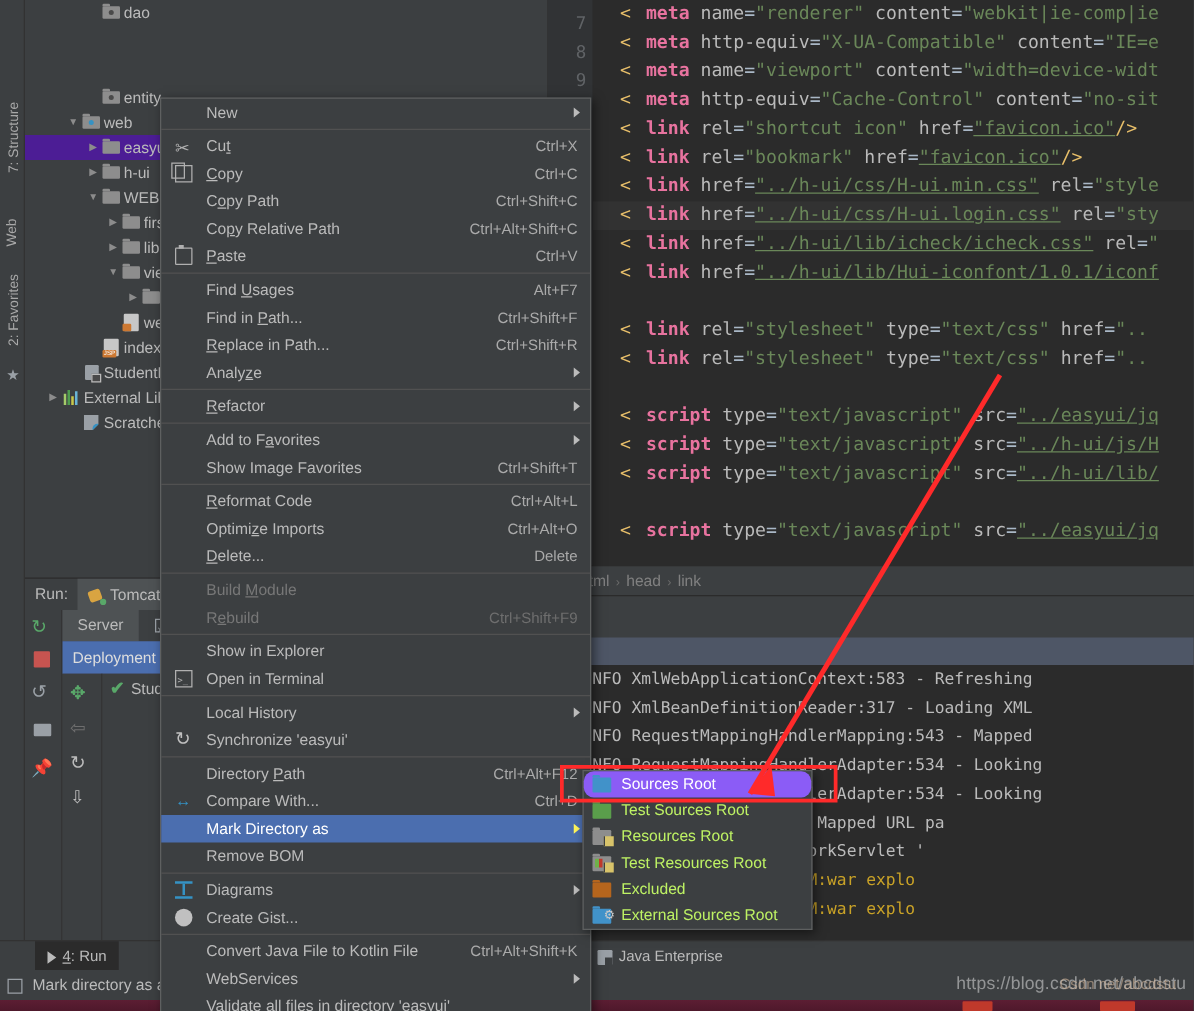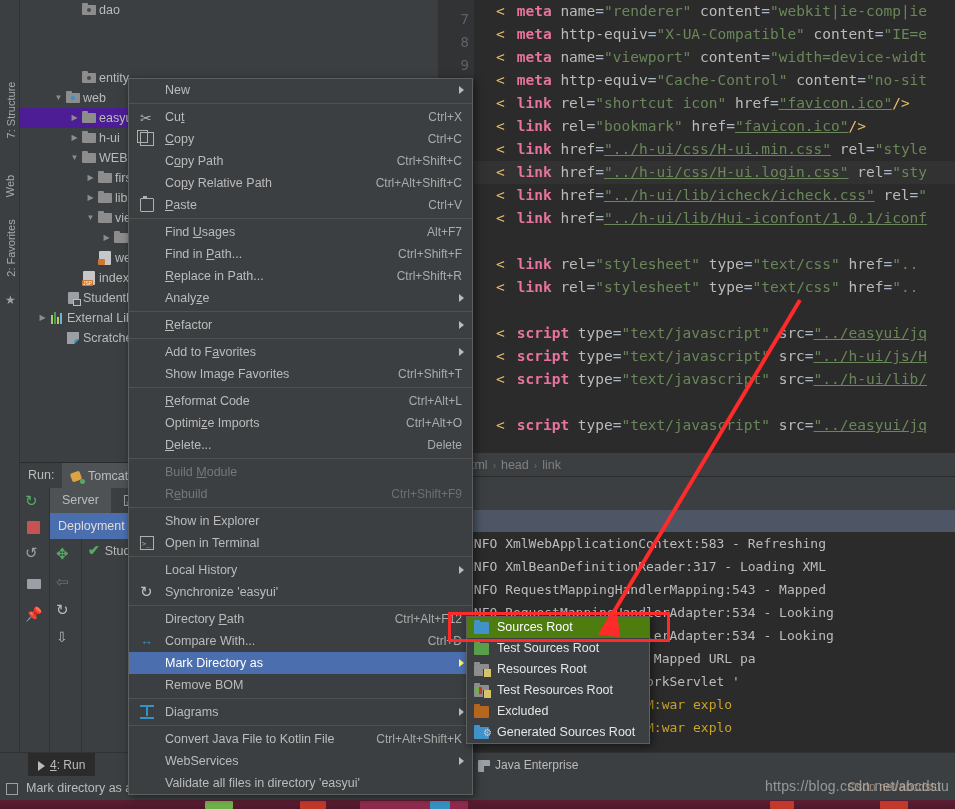--- a/index.html
+++ b/index.html
@@ -325,23 +325,23 @@
     background:#C0C0C0;}
 
   
   .sub-menu {
     position: absolute; left: 466px; top: 616px; width: 184px;
     background: #3C3F41; border: 1px solid #5E6060;
     box-shadow: 2px 2px 8px rgba(0,0,0,.5); z-index: 60;
   }
   .smi {
     position: relative; height: 21px; line-height: 21px; padding-left: 30px;
-    font-size: 12.5px; color: #e5e5e5; white-space: nowrap;
-  }
-  .smi.sel { background: #4d7c0f; color: #FFFFFF; }
+    font-size: 12.5px; color: #bef264; white-space: nowrap;
+  }
+  .smi.sel { background: #8b5cf6; color: #FFFFFF; border-radius: 8px; }
   .smi .sico { position: absolute; left: 7px; top: 5px; width: 15px; height: 12px; }
   .f-blue { background: #4192C9; border-radius: 1px; }
   .f-blue:before{content:"";position:absolute;left:0;top:-2px;width:6px;height:2px;
     background:#4192C9;border-radius:1px 1px 0 0;}
   .f-green { background: #5A9E4B; border-radius: 1px; }
   .f-green:before{content:"";position:absolute;left:0;top:-2px;width:6px;height:2px;
     background:#5A9E4B;border-radius:1px 1px 0 0;}
   .f-gray { background: #8D8D8D; border-radius: 1px; }
   .f-gray:before{content:"";position:absolute;left:0;top:-2px;width:6px;height:2px;
     background:#8D8D8D;border-radius:1px 1px 0 0;}
@@ -535,35 +535,36 @@
       <div class="mi"><span>Directory <span class="acc">P</span>ath</span><span class="sc">Ctrl+Alt+F12</span></div>
       <div class="mi"><span class="mico ic-compare"></span><span>Compare With...</span><span class="sc">Ctrl+D</span></div>
       <div class="mi sel"><span>Mark Directory as</span><span class="arrow"></span></div>
       <div class="mi"><span>Remove BOM</span></div>
       <div class="sepline"></div>
       <div class="mi"><span class="mico ic-diagram">
           <i></i>
           <i></i>
           <i></i>
         </span><span>Diagrams</span><span class="arrow"></span></div>
+      <div class="mi"><span class="mico ic-git"></span><span>Create Gist...</span></div>
       <div class="sepline"></div>
       <div class="mi"><span>Convert Java File to Kotlin File</span><span class="sc">Ctrl+Alt+Shift+K</span></div>
       <div class="mi"><span>WebServices</span><span class="arrow"></span></div>
       <div class="mi"><span>Validate all files in directory 'easyui'</span></div>
     </div>
 
   <div class="sub-menu" id="sub-host">
       <div class="smi sel"><span class="sico f-blue"></span><span>Sources Root</span></div>
       <div class="smi"><span class="sico f-green"></span><span>Test Sources Root</span></div>
       <div class="smi"><span class="sico f-gray"></span><span>Resources Root</span></div>
       <div class="smi"><span class="sico f-grayc">
           <i></i>
         </span><span>Test Resources Root</span></div>
       <div class="smi"><span class="sico f-brown"></span><span>Excluded</span></div>
-      <div class="smi"><span class="sico f-gen"></span><span>Generated Sources Root</span></div>
+      <div class="smi"><span class="sico f-gen"></span><span>External Sources Root</span></div>
     </div>
 
   <div class="red-box" style="left:448px;top:612px;width:222px;height:30px;"></div>
   <svg class="red-arrow" width="955" height="809">
     <line x1="800" y1="300" x2="600" y2="635" stroke="#FF2A2A" stroke-width="4"></line>
     <polygon points="600,635 617,612 620,637" fill="#FF2A2A"></polygon>
   </svg>
 
 </div>
 

